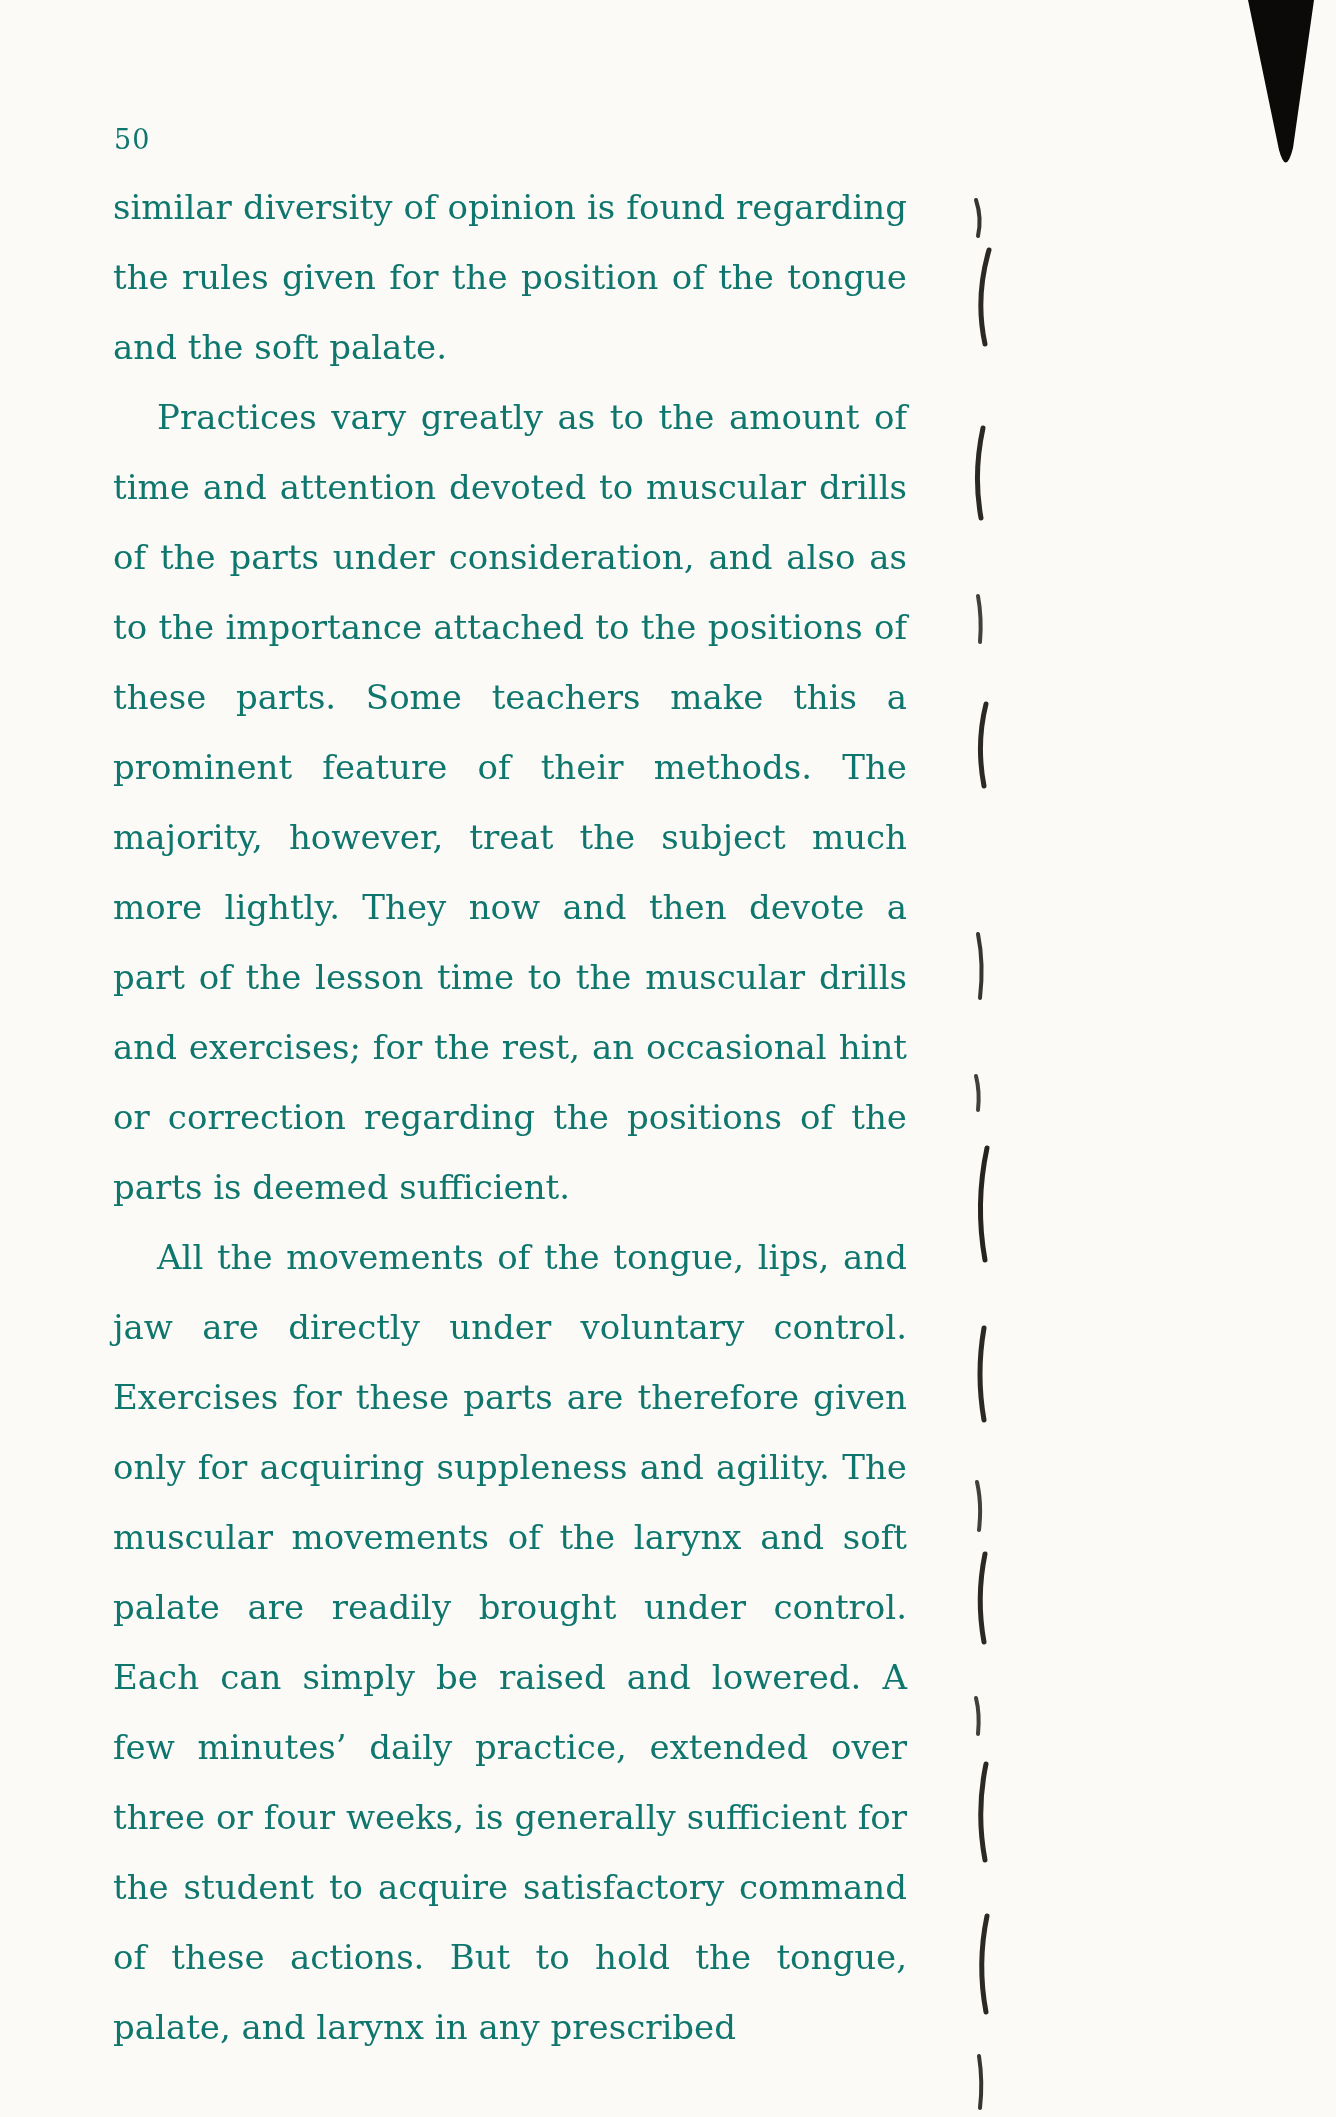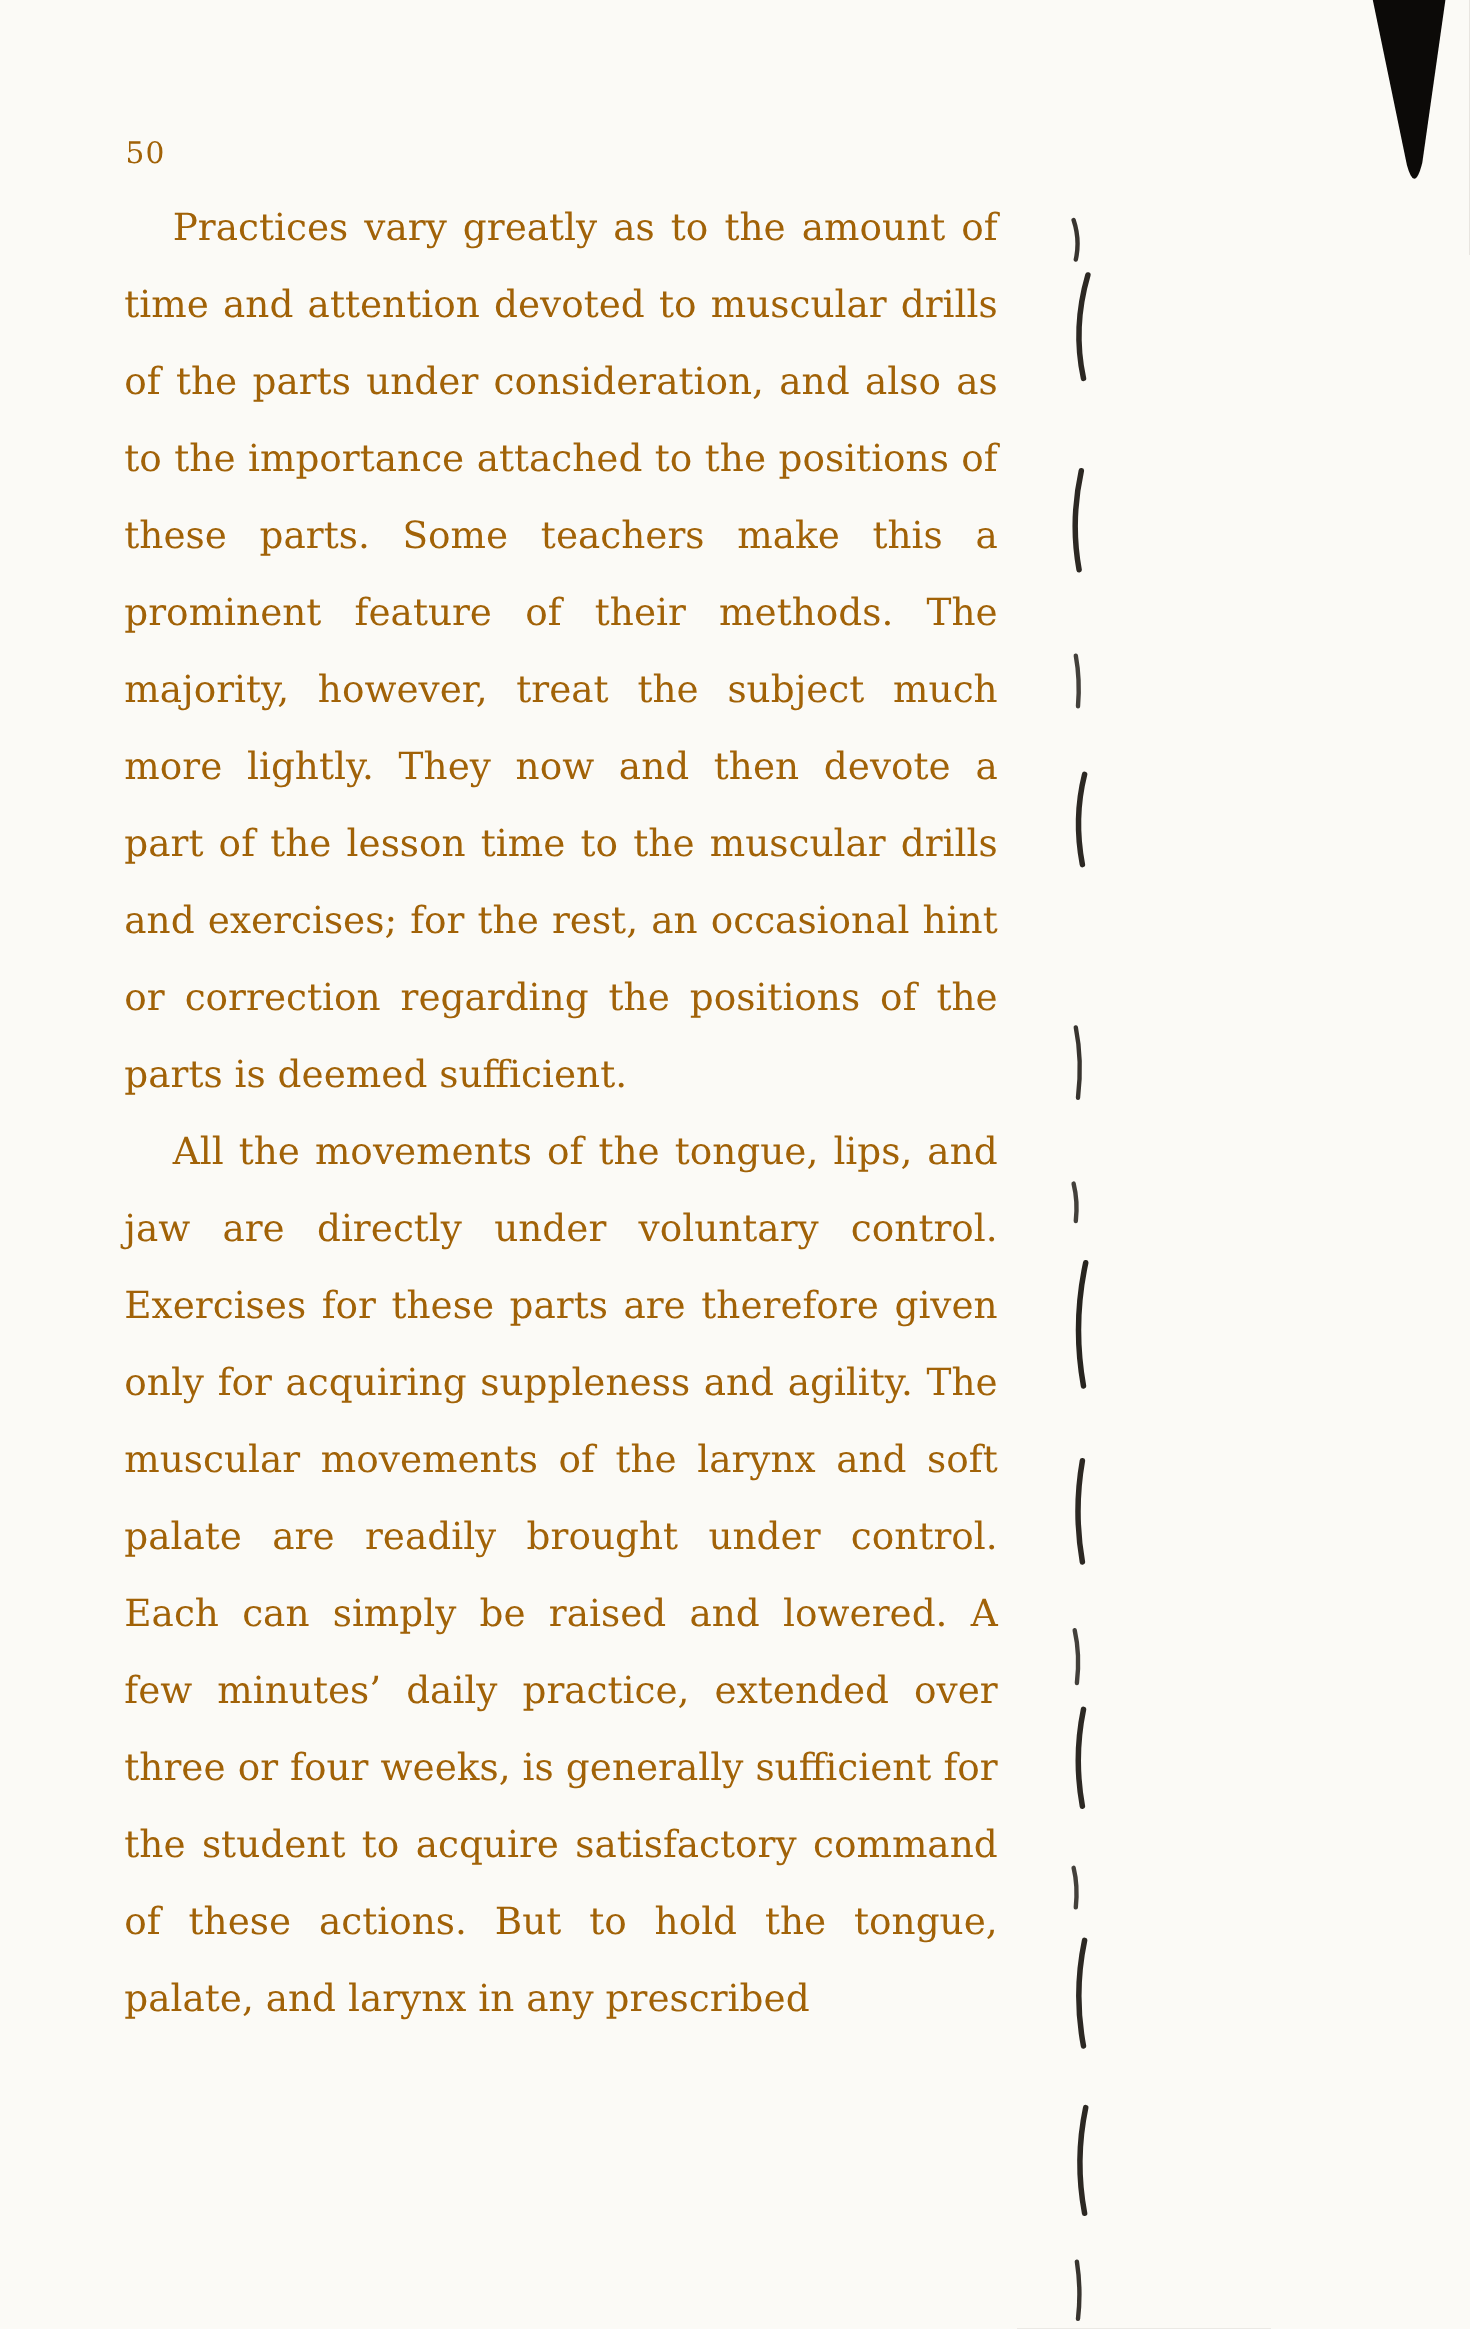--- a/index.html
+++ b/index.html
@@ -3,21 +3,21 @@
 <meta charset="utf-8">
 <style>
   html,body{margin:0;padding:0;background:#d8d5cd;}
   .page{
     position:relative;
     width:1336px;height:2117px;
     margin:0 auto;
     background:#fbfaf6;
     overflow:hidden;
     font-family:"DejaVu Serif","Liberation Serif",serif;
-    color:#a16207;
+    color:#0f766e;
   }
   .folio{
     position:absolute;
     top:124px;left:114px;
     font-size:27px;
     letter-spacing:1px;
   }
   .running-head{
     position:absolute;
     top:122px;left:113px;
@@ -48,20 +48,21 @@
 </style>
 </head>
 <body>
 
 <div class="page">
 
   <div class="folio">50</div>
 
 
   <div class="text-block">
+    <p>similar diversity of opinion is found regarding the rules given for the position of the tongue and the soft palate.</p>
     <p class="indent">Practices vary greatly as to the amount of time and attention devoted to muscular drills of the parts under consideration, and also as to the importance attached to the positions of these parts. Some teachers make this a prominent feature of their methods. The majority, however, treat the subject much more lightly. They now and then devote a part of the lesson time to the muscular drills and exercises; for the rest, an occasional hint or correction regarding the positions of the parts is deemed sufficient.</p>
     <p class="indent">All the movements of the tongue, lips, and jaw are directly under voluntary control. Exercises for these parts are therefore given only for acquiring suppleness and agility. The muscular movements of the larynx and soft palate are readily brought under control. Each can simply be raised and lowered. A few minutes’ daily practice, extended over three or four weeks, is generally sufficient for the student to acquire satisfactory command of these actions. But to hold the tongue, palate, and larynx in any prescribed</p>
   </div>
 
   <svg class="artifacts" viewBox="0 0 1336 2117" xmlns="http://www.w3.org/2000/svg" aria-hidden="true">
     <g fill="#0c0a08">
       <path d="M1248 0 L1314 0 L1293 148 Q1286 176 1279 150 Z"></path>
     </g>
     <g fill="none" stroke="#15110c" stroke-linecap="round">
       <path d="M976 200 q6 18 2 36" stroke-width="4" opacity="0.85"></path>

